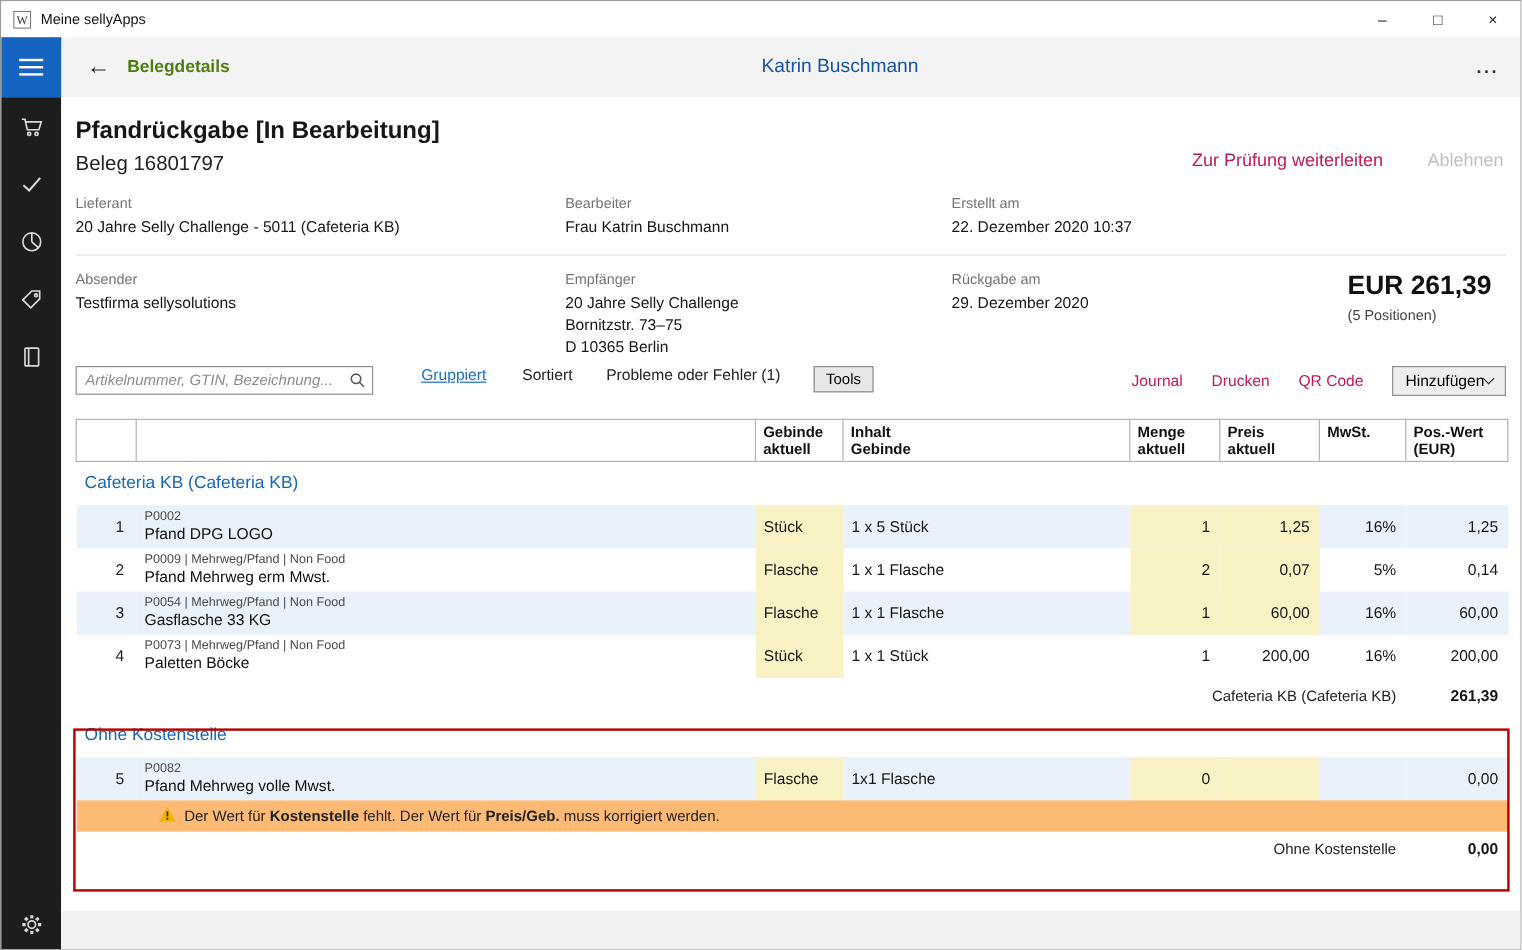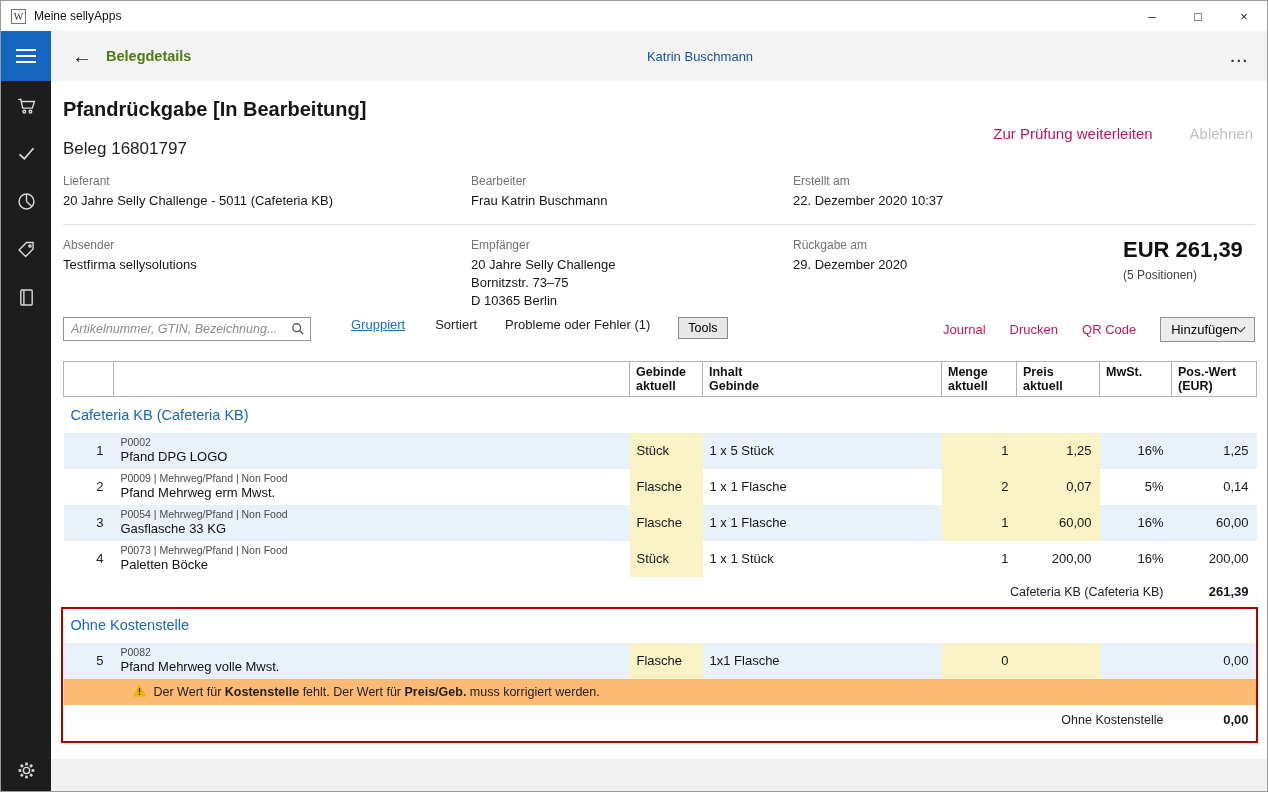--- a/index.html
+++ b/index.html
@@ -13,33 +13,33 @@
   .tb-title{font-size:12px;margin-left:8px;color:#111}
   .tb-controls{margin-left:auto;display:flex;height:100%}
   .tb-btn{width:46px;display:flex;align-items:center;justify-content:center;font-size:13px;color:#222;cursor:default}
 
   
   .appheader{position:absolute;top:30px;left:0;right:0;height:50px;background:#f3f3f3;display:flex;align-items:center}
   .hamburger{width:50px;height:50px;background:#1565c0;display:flex;flex-direction:column;align-items:center;justify-content:center;gap:4px;cursor:pointer}
   .hamburger span{display:block;width:20px;height:2px;background:#fff}
   .back{font-size:20px;color:#1a1a1a;margin-left:21px;cursor:pointer;line-height:1}
   .ah-title{font-size:14.5px;font-weight:bold;margin-left:14px;color:#4d7c0f}
-  .user{position:absolute;left:calc(50% + 66px);transform:translateX(-50%);color:#15539e;font-size:13px;cursor:pointer}
+  .user{position:absolute;left:calc(50% + 66px);transform:translateX(-50%);color:#15539e;font-size:16px;cursor:pointer}
   .more{margin-left:auto;margin-right:18px;font-size:15px;font-weight:bold;color:#333;letter-spacing:2px;cursor:pointer}
 
   
   .sidebar{position:absolute;left:0;top:80px;bottom:0;width:50px;background:#1d1d1d;display:flex;flex-direction:column;align-items:center;padding-top:13px;gap:26px}
   .side-ic{width:22px;height:22px;display:flex;align-items:center;justify-content:center;cursor:pointer}
   .gearwrap{position:absolute;bottom:10px;left:0;width:50px;display:flex;justify-content:center}
 
   
   .main{position:absolute;left:50px;top:80px;right:0;bottom:0;background:#fff;padding:14px 12px 0 12px}
   .doc-top{position:relative}
   h1{font-size:20px;line-height:28px;color:#161616;font-weight:bold}
-  .subtitle{font-size:17px;line-height:24px;margin-top:14px;color:#222}
+  .subtitle{font-size:17px;line-height:24px;margin-top:2px;color:#222}
   .doc-actions{position:absolute;top:30px;right:2px;font-size:15px;display:flex;gap:37px}
   .blue{color:#be185d;cursor:pointer}
   .reject{color:#bfbfbf;cursor:pointer}
 
   
   .fgrid{display:grid;grid-template-columns:408px 322px 330px 1fr}
   .rowA{margin-top:12px;height:52px;border-bottom:1px solid #e0e0e0}
   .rowB{padding-top:12px;height:80px}
   .flabel{font-size:12px;color:#737373;line-height:16px}
   .fvalue{font-size:13px;color:#161616;line-height:18px;margin-top:3px}

